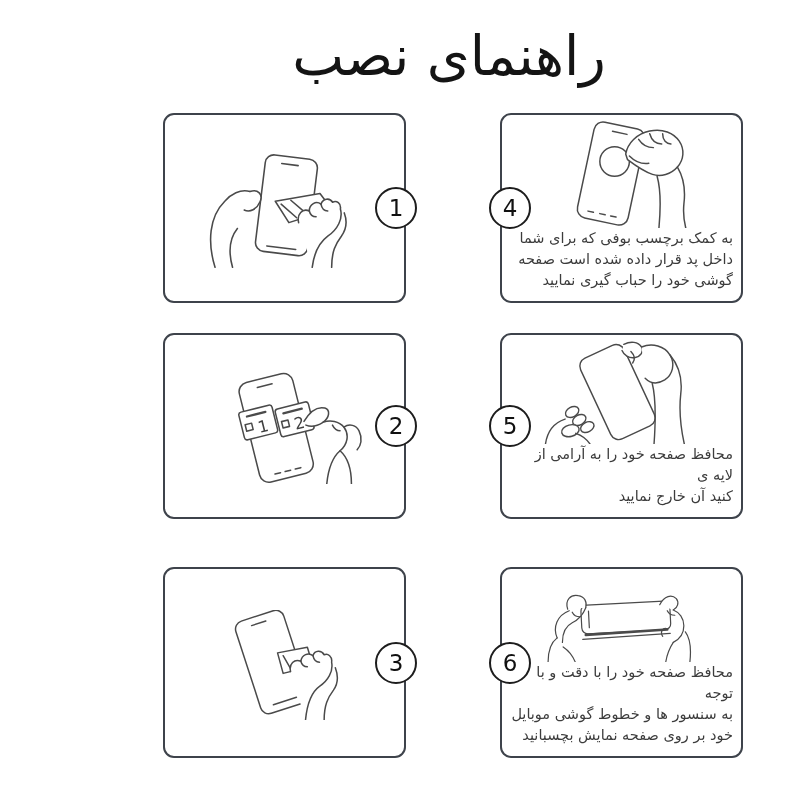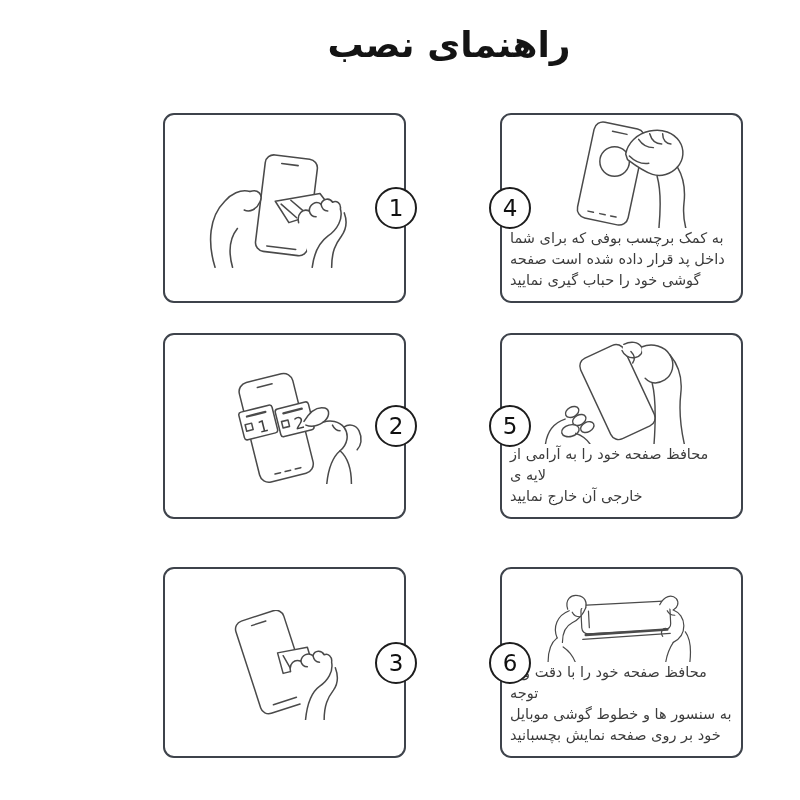--- a/index.html
+++ b/index.html
@@ -2,37 +2,37 @@
 <html lang="fa"><head>
 <meta charset="utf-8">
 <style>
   html,body{margin:0;padding:0;}
   body{
     width:800px;height:800px;position:relative;background:#ffffff;
     font-family:"DejaVu Sans",sans-serif;overflow:hidden;
   }
   .page-title{
     position:absolute;top:24px;left:449px;transform:translateX(-50%);
-    font-size:36px;font-weight:700;color:#141414;direction:rtl;white-space:nowrap;
+    font-size:55px;font-weight:400;color:#141414;direction:rtl;white-space:nowrap;
   }
   .panel{
     position:absolute;width:243px;box-sizing:border-box;
     border:2px solid #3e434b;border-radius:11px;background:#fff;
     display:flex;flex-direction:column;
   }
   .p1{left:163px;top:113px;height:190px;}
   .p4{left:500px;top:113px;height:190px;}
   .p2{left:163px;top:333px;height:186px;}
   .p5{left:500px;top:333px;height:186px;}
   .p3{left:163px;top:567px;height:191px;}
   .p6{left:500px;top:567px;height:191px;}
   .illus-wrap{flex:1;min-height:0;display:flex;align-items:center;justify-content:center;overflow:hidden;padding-top:4px;}
   .illus-wrap svg{max-height:100%;}
   .caption{
-    direction:rtl;text-align:left;white-space:pre-line;
+    direction:rtl;text-align:right;white-space:pre-line;
     font-size:14.5px;line-height:21px;color:#3c3c3c;padding:0 8px 10px;
   }
   .num-badge{
     position:absolute;top:50%;transform:translateY(-50%);
     width:38px;height:38px;border-radius:50%;
     border:2.2px solid #1d1d1d;background:#fff;z-index:2;
     display:flex;align-items:center;justify-content:center;
     font-size:23px;color:#111;
   }
   .badge-right{right:-13px;}
@@ -142,21 +142,21 @@
         <path d="M70,118 C66,112 60,108 54,106"></path>
         <path d="M108,6 C116,2 124,3 128,9 C131,14 127,20 120,21 C114,22 108,18 106,13" fill="#fff"></path>
         <path d="M128,9 C140,4 154,8 160,18 C166,28 163,40 154,46 C146,51 138,50 132,44" fill="#fff"></path>
         <path d="M160,18 C170,30 174,46 172,62 C170,80 172,100 176,118"></path>
         <path d="M140,50 C144,66 144,90 142,118"></path>
         <path d="M116,14 C120,18 121,23 118,27"></path>
       </g>
     </svg>
   </div>
   <div class="caption">محافظ صفحه خود را به آرامی از لایه ی
-خارجی آن خارج نمایید</div>
+کنید آن خارج نمایید</div>
 </div>
 
 <div class="panel p3">
   <div class="num-badge badge-right">3</div>
   <div class="illus-wrap">
     <svg width="206" height="110" viewBox="0 0 212 118">
       <g stroke="#4a4a4a" fill="none" stroke-width="1.6" stroke-linecap="round" stroke-linejoin="round">
         <g transform="rotate(-18 92 58)">
           <rect x="66" y="4" width="54" height="104" rx="9" fill="#fff"></rect>
           <line x1="84" y1="12" x2="100" y2="12"></line>

